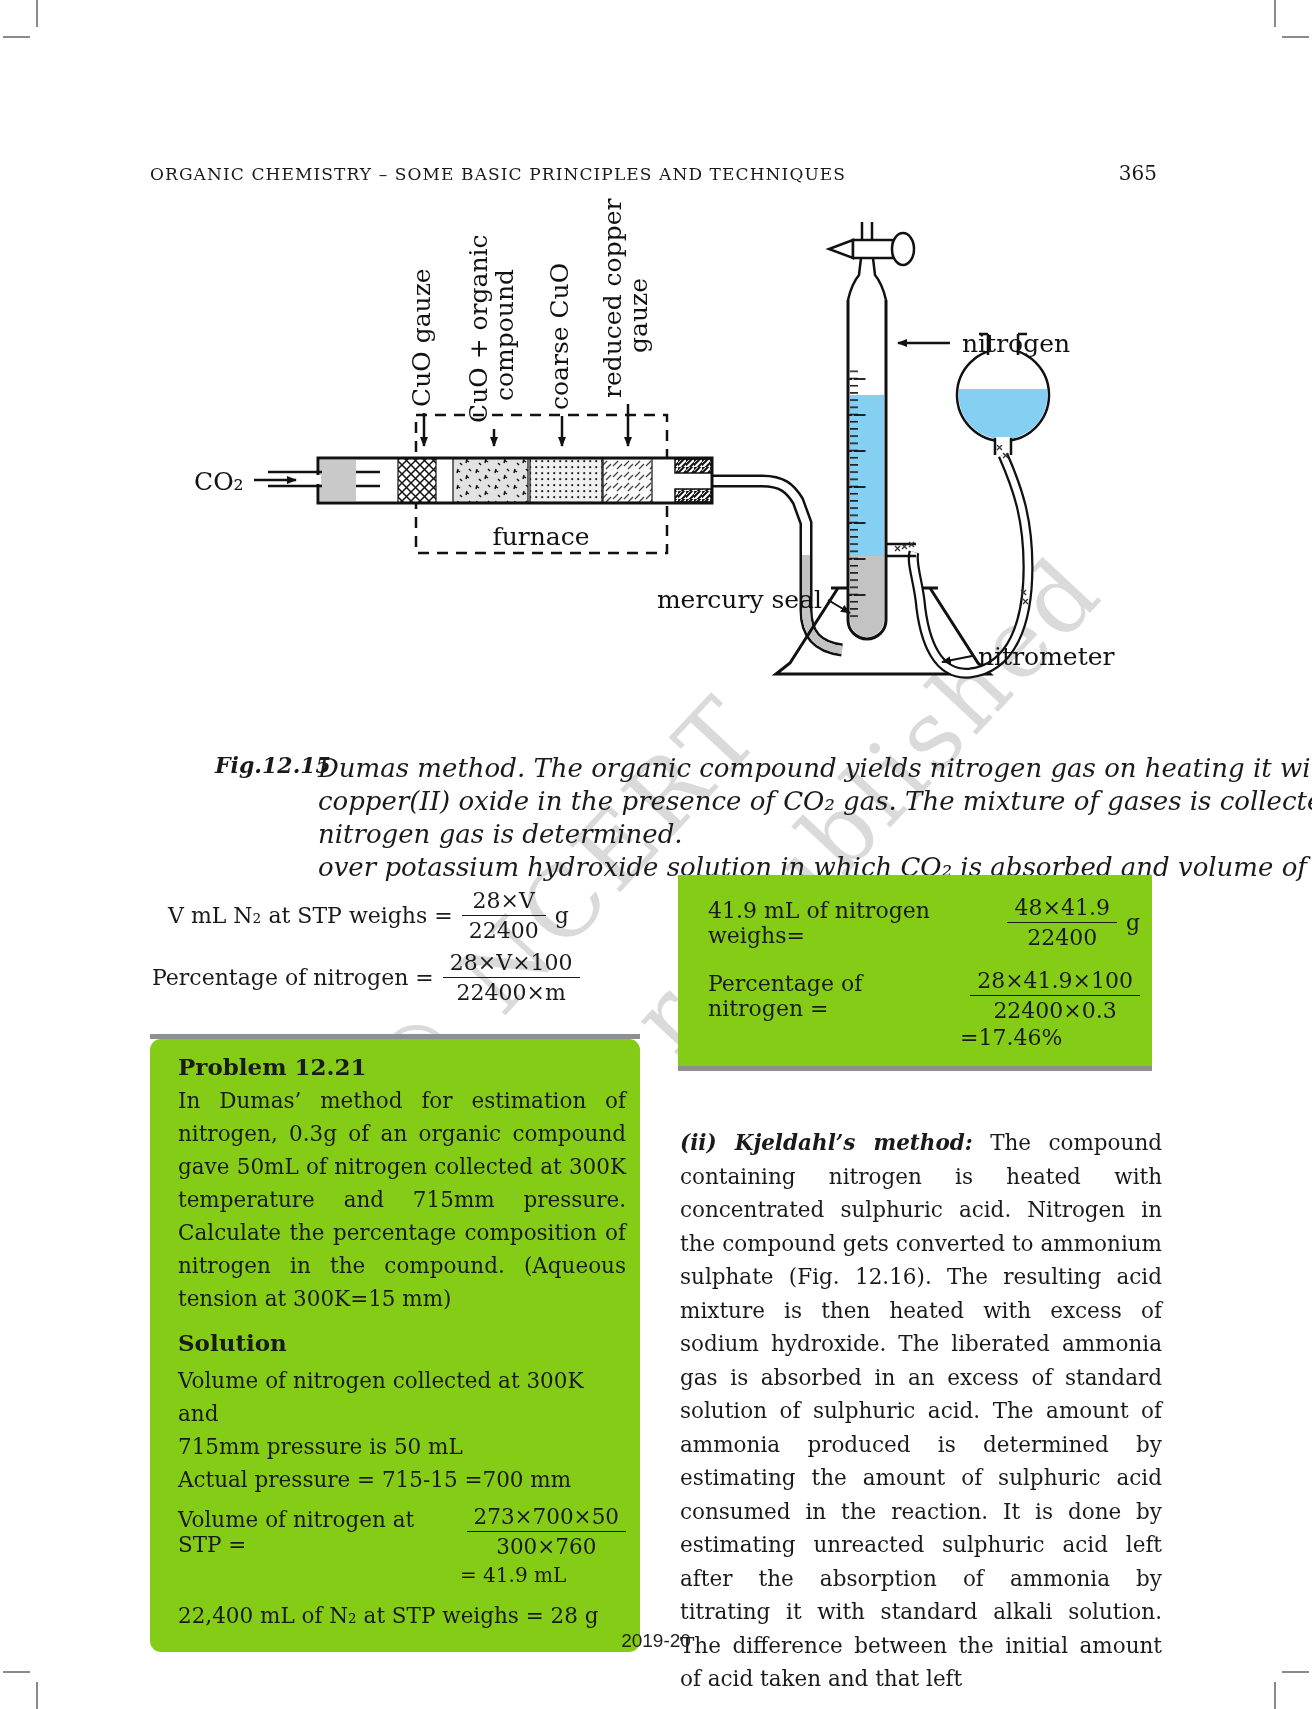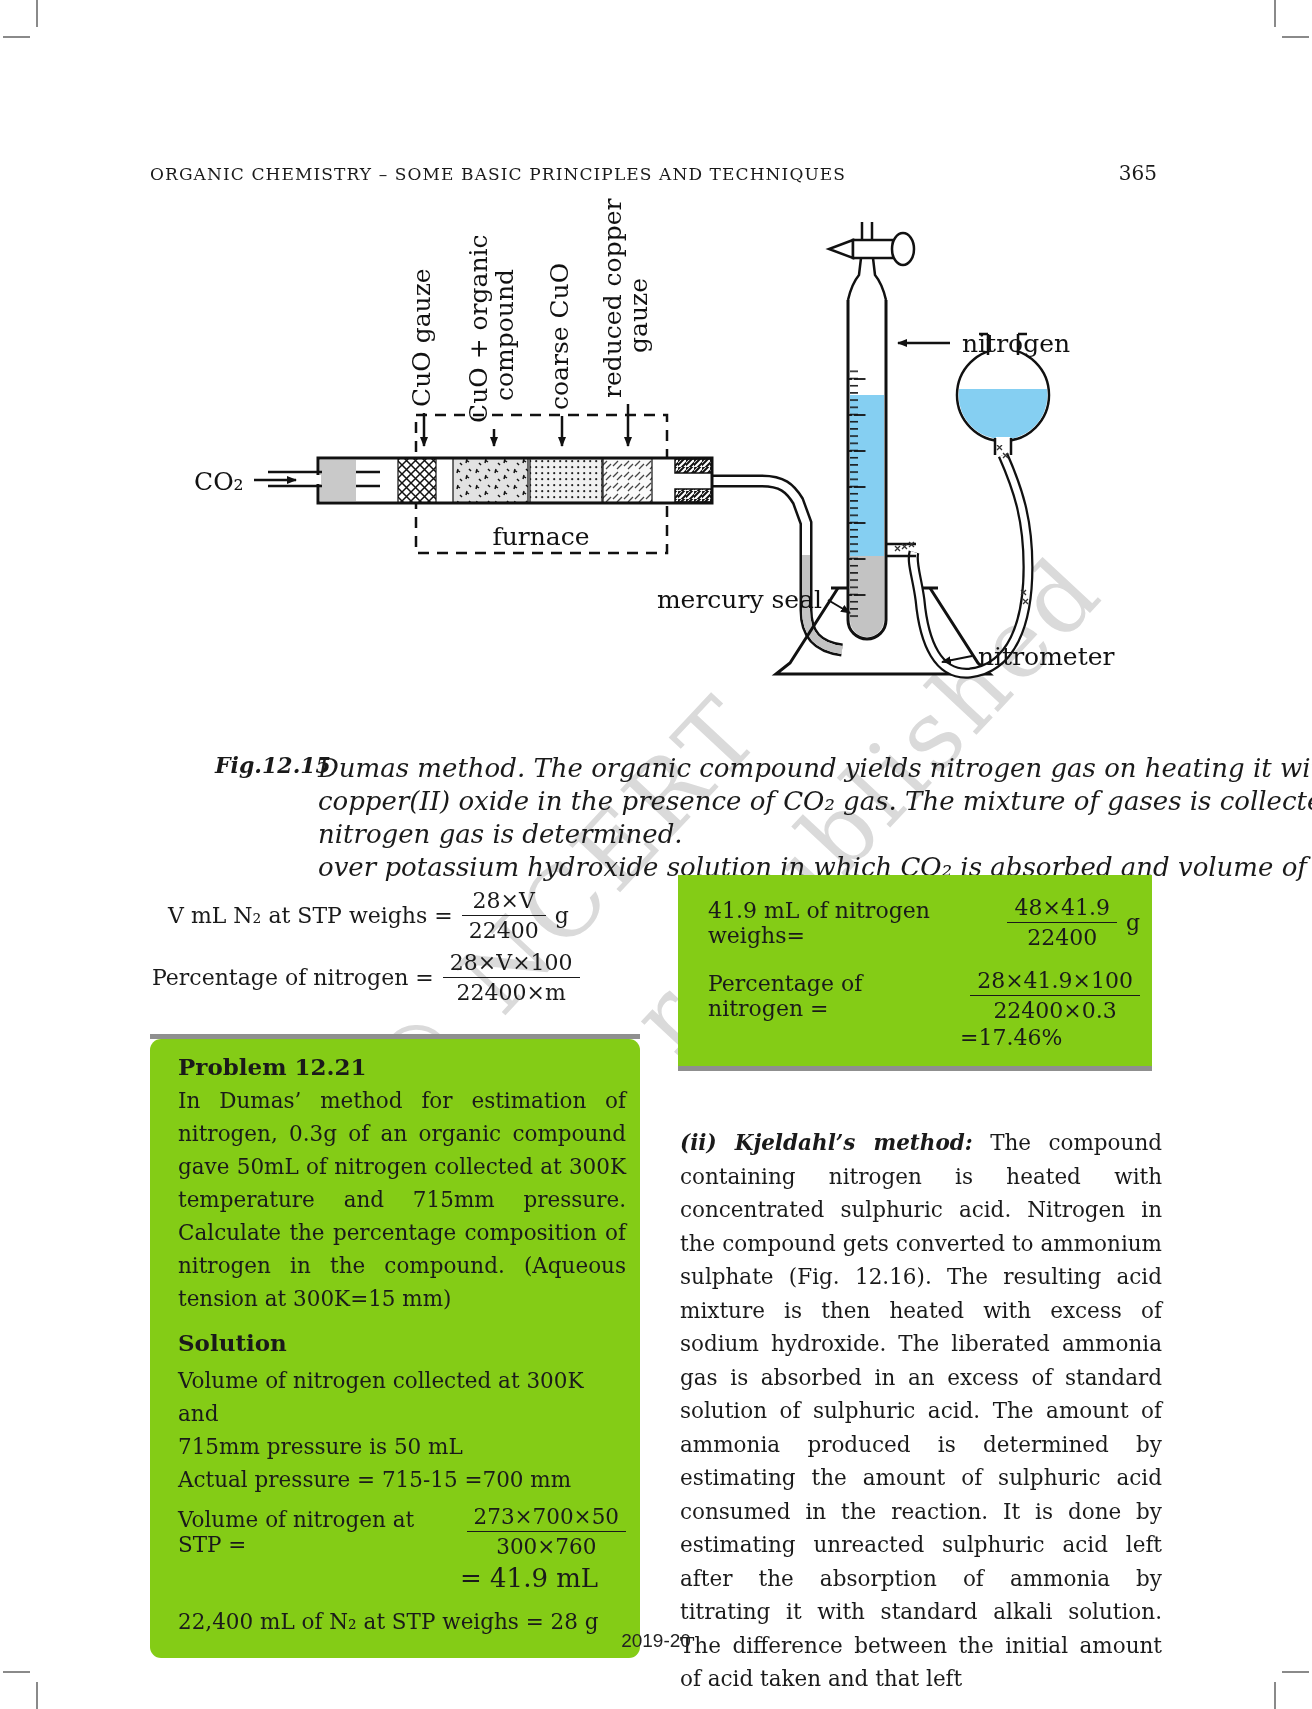--- a/index.html
+++ b/index.html
@@ -26,21 +26,21 @@
   
   .pink{background:#84cc16;}
   .gbar{height:5px;background:#8f8f8f;}
   #pbox{left:150px;top:1034px;width:490px;}
   #pbox .inner{padding:14px 14px 24px 28px;border-radius:11px;}
   #pbox .ttl{font-weight:bold;font-size:23px;margin-bottom:4px;}
   #pbox .bdy{font-size:21.5px;line-height:33px;text-align:justify;}
   #pbox .sol{font-weight:bold;font-size:23px;margin:14px 0 8px 0;}
   .sline{font-size:21.5px;line-height:33px;}
   #pbox .fr{margin-top:8px;font-size:21.5px;}
-  #pbox .res{margin-left:282px;font-size:26px;margin-top:4px;}
+  #pbox .res{margin-left:282px;font-size:20px;margin-top:4px;}
   #pbox .last{margin-top:16px;font-size:21.5px;}
   #rbox{left:678px;top:875px;width:474px;}
   #rbox .inner{padding:20px 12px 16px 30px;}
   #rbox .fr2{margin-top:18px;}
   #rbox .res{margin-left:252px;font-size:22px;margin-top:2px;}
   
   #kj{left:680px;top:1126px;width:482px;font-size:21.5px;line-height:33.5px;text-align:justify;}
   #kj .lead{font-weight:bold;font-style:italic;}
   
   #ftr{left:0;top:1630px;width:1312px;text-align:center;font-family:"Liberation Sans",sans-serif;font-size:19px;color:#222;}

